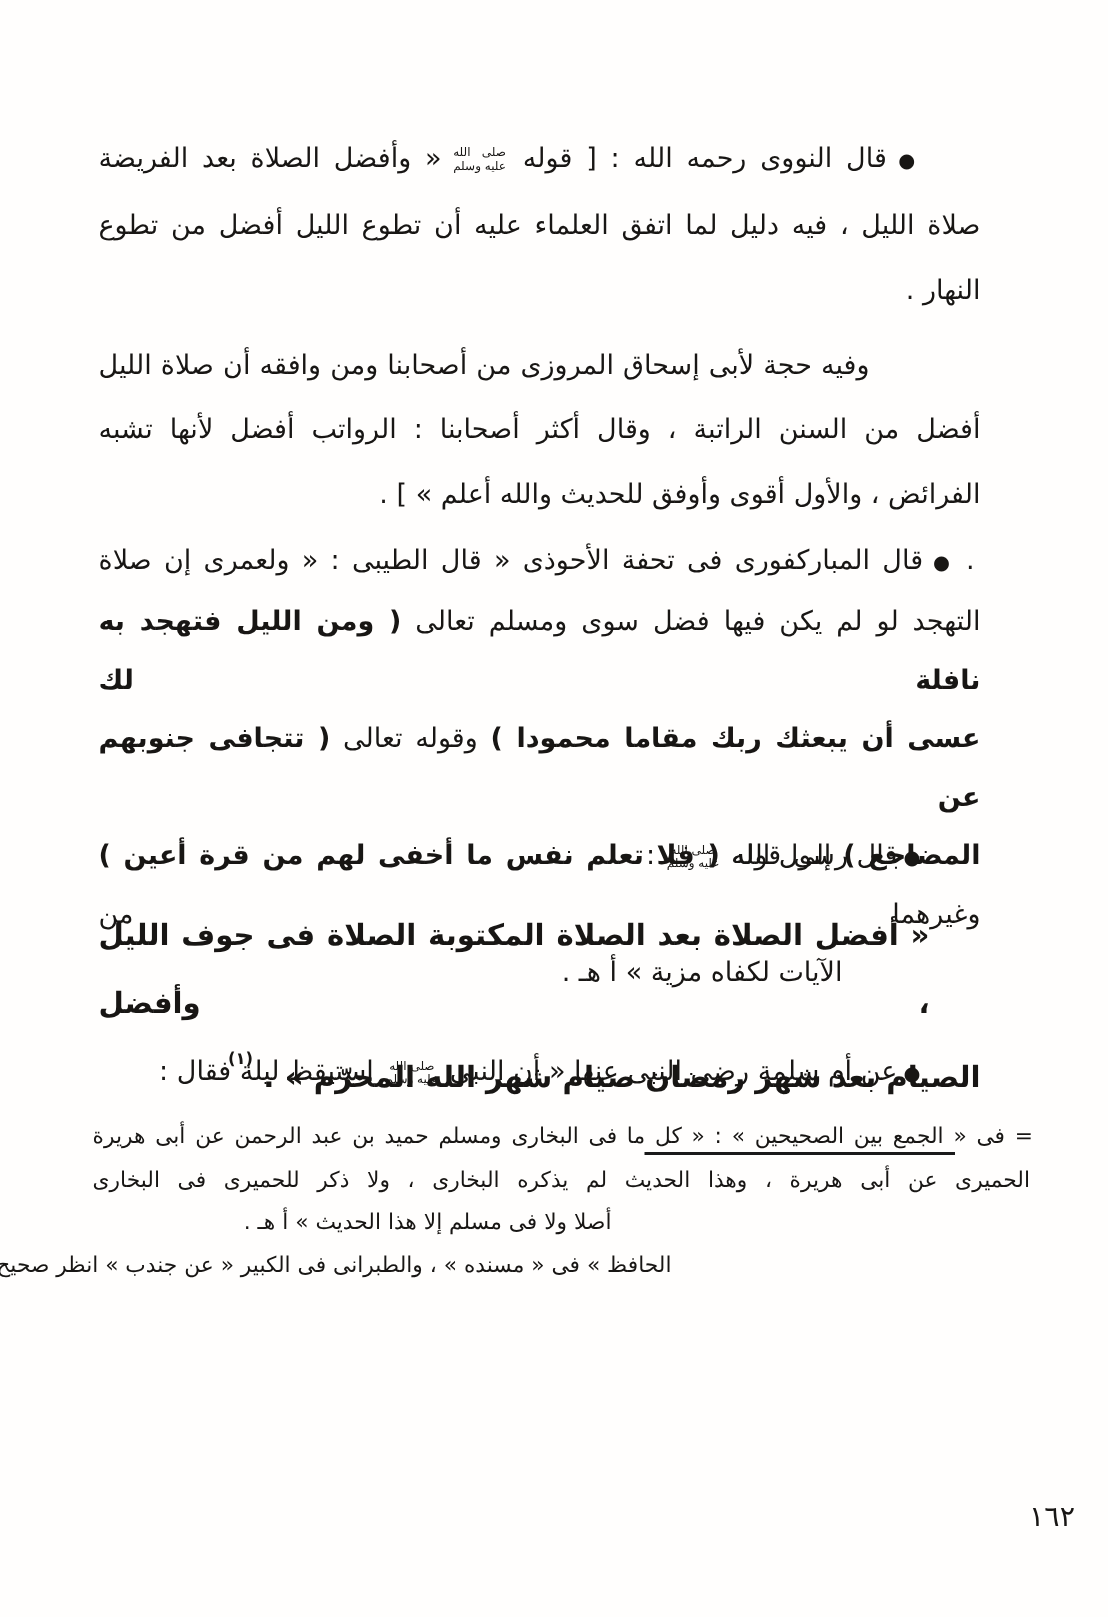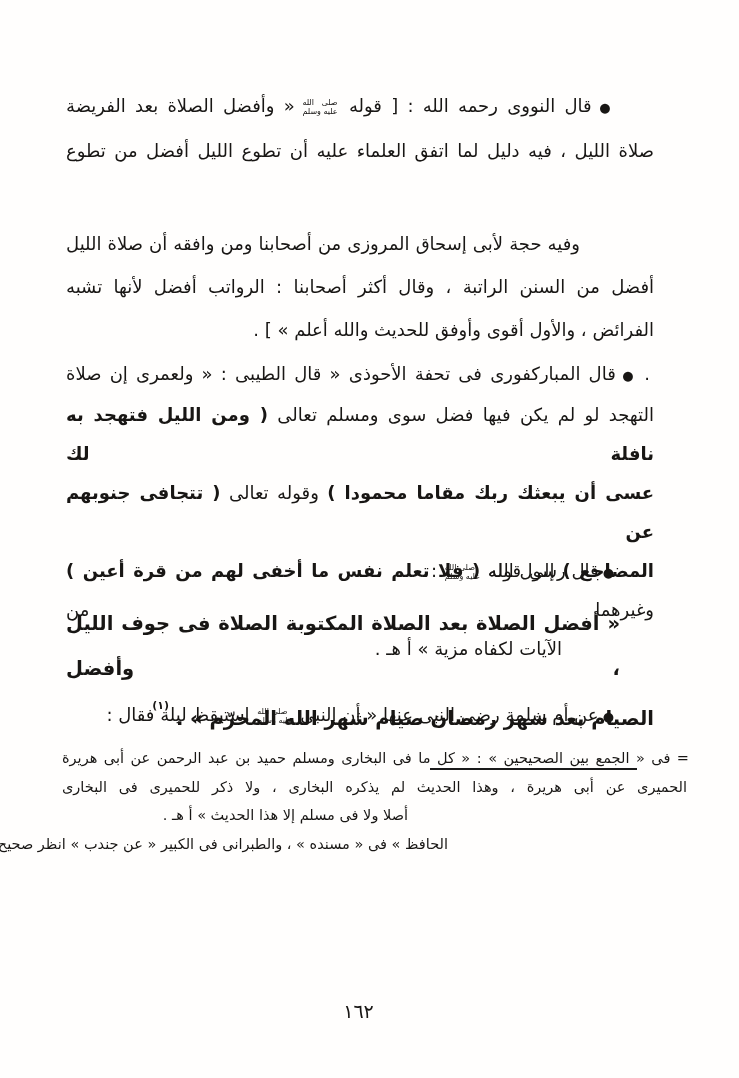--- a/index.html
+++ b/index.html
@@ -26,21 +26,21 @@
   .pos-p4{top:549px;}
   .pos-p5{top:601px;}
   .pos-p6{top:693px;}
   .line{text-align:right;}
   .line.just{text-align:justify;text-align-last:justify;}
   .line.nw{white-space:nowrap;}
   .b{font-weight:700;}
   .bullet{font-size:0.72em;}
   .honorific{
     display:inline-block;
-    text-align:left;
+    text-align:center;
     font-size:8px;line-height:9px;
     font-weight:400;
     vertical-align:middle;
     margin:0 2px;
   }
   .h-line{display:block;}
   sup.fnref{
     font-size:11px;
     position:relative;top:-8px;
     letter-spacing:0;
@@ -53,36 +53,36 @@
   }
   #footnotes{
     position:absolute;
     top:744px;left:62px;width:627px;
     font-size:14.5px;
     line-height:28.5px;
   }
   .page-number{
     position:absolute;
     top:1000px;left:0;width:717px;
-    text-align:center;
     font-size:19px;
     letter-spacing:4px;
   }
 </style>
 </head>
 <body>
 
 <div class="page">
   <div id="body-col">
       <div class="para pos-p1">
         <div class="line just" style="padding-right: 40px;"><span class="bullet">● </span><span>قال النووى رحمه الله : [ قوله </span><span class="honorific"><span class="h-line">صلى الله</span><span class="h-line">عليه وسلم</span></span><span> « وأفضل الصلاة بعد الفريضة</span></div>
         <div class="line just"><span>صلاة الليل ، فيه دليل لما اتفق العلماء عليه أن تطوع الليل أفضل من تطوع</span></div>
+        <div class="line nw"><span>النهار .</span></div>
       </div>
       <div class="para pos-p2">
-        <div class="line just" style="padding-right: 74px;"><span>وفيه حجة لأبى إسحاق المروزى من أصحابنا ومن وافقه أن صلاة الليل</span></div>
+        <div class="line just" style="padding-right: 74px; font-family: Liberation Serif, serif;"><span>وفيه حجة لأبى إسحاق المروزى من أصحابنا ومن وافقه أن صلاة الليل</span></div>
         <div class="line just"><span>أفضل من السنن الراتبة ، وقال أكثر أصحابنا : الرواتب أفضل لأنها تشبه</span></div>
         <div class="line nw"><span>الفرائض ، والأول أقوى وأوفق للحديث والله أعلم » ] .</span></div>
       </div>
       <div class="para pos-p3 tight">
         <div class="line just" style="padding-right: 4px;"><span>. </span><span class="bullet">● </span><span>قال المباركفورى فى تحفة الأحوذى « قال الطيبى : « ولعمرى إن صلاة</span></div>
         <div class="line just"><span>التهجد لو لم يكن فيها فضل سوى ومسلم تعالى </span><span class="b">( ومن الليل فتهجد به نافلة لك</span></div>
         <div class="line just"><span class="b">عسى أن يبعثك ربك مقاما محمودا )</span><span> وقوله تعالى </span><span class="b">( تتجافى جنوبهم عن</span></div>
         <div class="line just"><span class="b">المضاجع )</span><span> إلى قوله </span><span class="b">( فلا تعلم نفس ما أخفى لهم من قرة أعين )</span><span> وغيرهما من</span></div>
         <div class="line nw" style="margin-right: 92px;"><span>الآيات لكفاه مزية » أ هـ .</span></div>
       </div>

